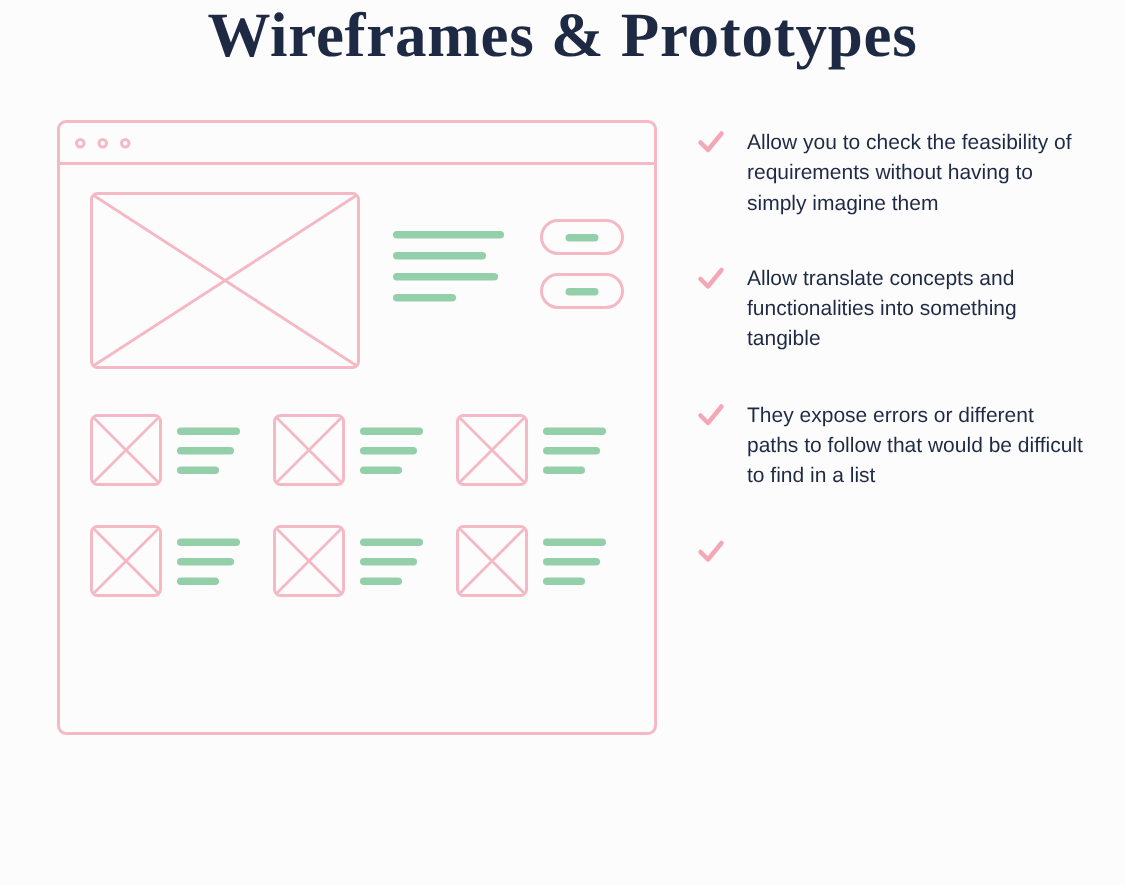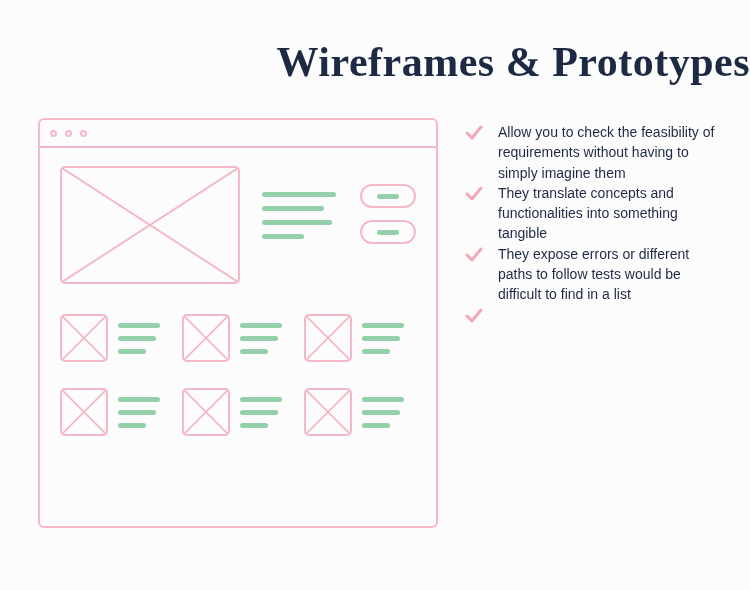--- a/index.html
+++ b/index.html
@@ -9,22 +9,21 @@
     background: #fdfcfc;
     font-family: Arial, Helvetica, sans-serif;
     position: relative;
     overflow: hidden;
   }
   .title {
     font-family: "Didot", "Bodoni MT", Georgia, "Times New Roman", serif;
     font-weight: 700;
     font-size: 42px;
     color: #1e2a44;
-    text-align: right;
-    padding-top: 38px;
+    text-align: center;
     letter-spacing: 0.5px;
   }
   .content {
     display: flex;
     padding: 32px 28px 0 38px;
     gap: 26px;
   }
   
   .wireframe-window {
     flex: 0 0 400px;
@@ -91,20 +90,21 @@
   .card { display: flex; gap: 10px; align-items: center; }
   .thumb { width: 48px; height: 48px; }
   .cardlines { display: flex; flex-direction: column; gap: 8px; }
   .cline { height: 5px; border-radius: 3px; background: #93cfa9; }
 
   
   .bullets {
     flex: 1;
     display: flex;
     flex-direction: column;
+    gap: 30px;
     padding-top: 4px;
   }
   .bullet-item {
     display: flex;
     gap: 14px;
     align-items: flex-start;
   }
   .check-icon {
     flex: 0 0 auto;
     width: 20px; height: 20px;
@@ -250,29 +250,29 @@
           </svg>
       </span>
       <div class="bullet-text">Allow you to check the feasibility of requirements without having to simply imagine them</div>
     </div>
     <div class="bullet-item">
       <span class="check-icon">
         <svg width="20" height="20" viewBox="0 0 20 20">
             <polyline points="3,10 8,15 17,4" fill="none" stroke="#f4a8b6" stroke-width="3" stroke-linecap="round" stroke-linejoin="round"></polyline>
           </svg>
       </span>
-      <div class="bullet-text">They translate concepts and functionalities into something tangible</div>
-    </div>
-    <div class="bullet-item">
-      <span class="check-icon">
-        <svg width="20" height="20" viewBox="0 0 20 20">
-            <polyline points="3,10 8,15 17,4" fill="none" stroke="#f4a8b6" stroke-width="3" stroke-linecap="round" stroke-linejoin="round"></polyline>
-          </svg>
-      </span>
-      <div class="bullet-text">They expose errors or different paths to follow tests would be difficult to find in a list</div>
+      <div class="bullet-text">Allow translate concepts and functionalities into something tangible</div>
+    </div>
+    <div class="bullet-item">
+      <span class="check-icon">
+        <svg width="20" height="20" viewBox="0 0 20 20">
+            <polyline points="3,10 8,15 17,4" fill="none" stroke="#f4a8b6" stroke-width="3" stroke-linecap="round" stroke-linejoin="round"></polyline>
+          </svg>
+      </span>
+      <div class="bullet-text">They expose errors or different paths to follow that would be difficult to find in a list</div>
     </div>
     <div class="bullet-item">
       <span class="check-icon">
         <svg width="20" height="20" viewBox="0 0 20 20">
             <polyline points="3,10 8,15 17,4" fill="none" stroke="#f4a8b6" stroke-width="3" stroke-linecap="round" stroke-linejoin="round"></polyline>
           </svg>
       </span>
     </div>
   </div>
 

